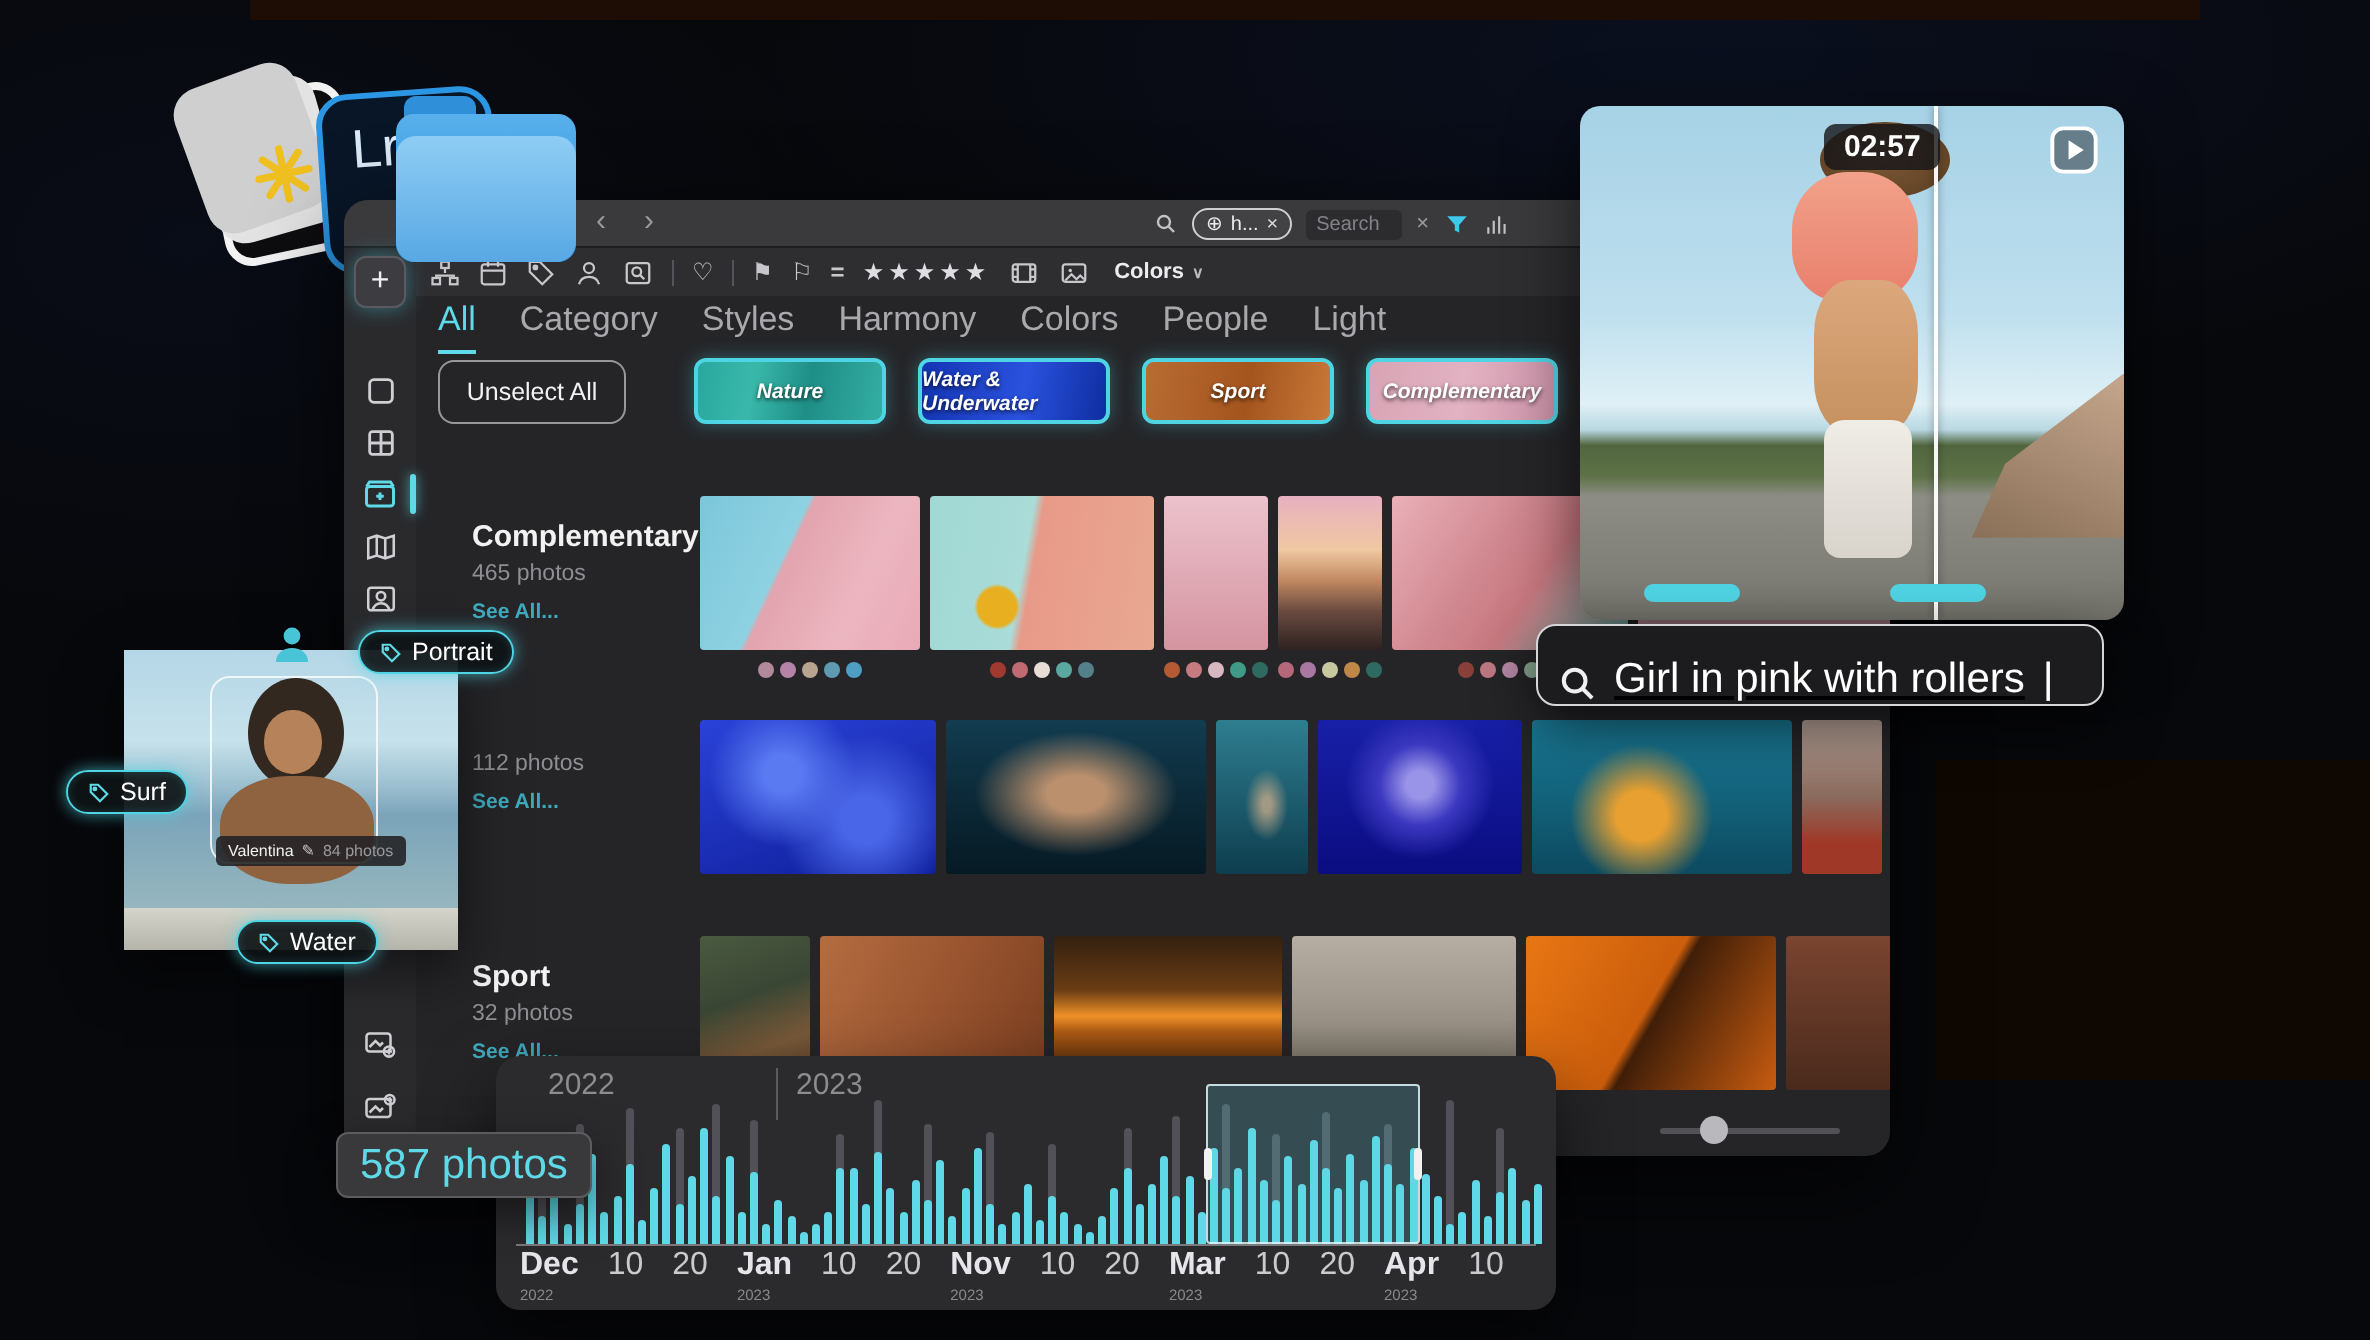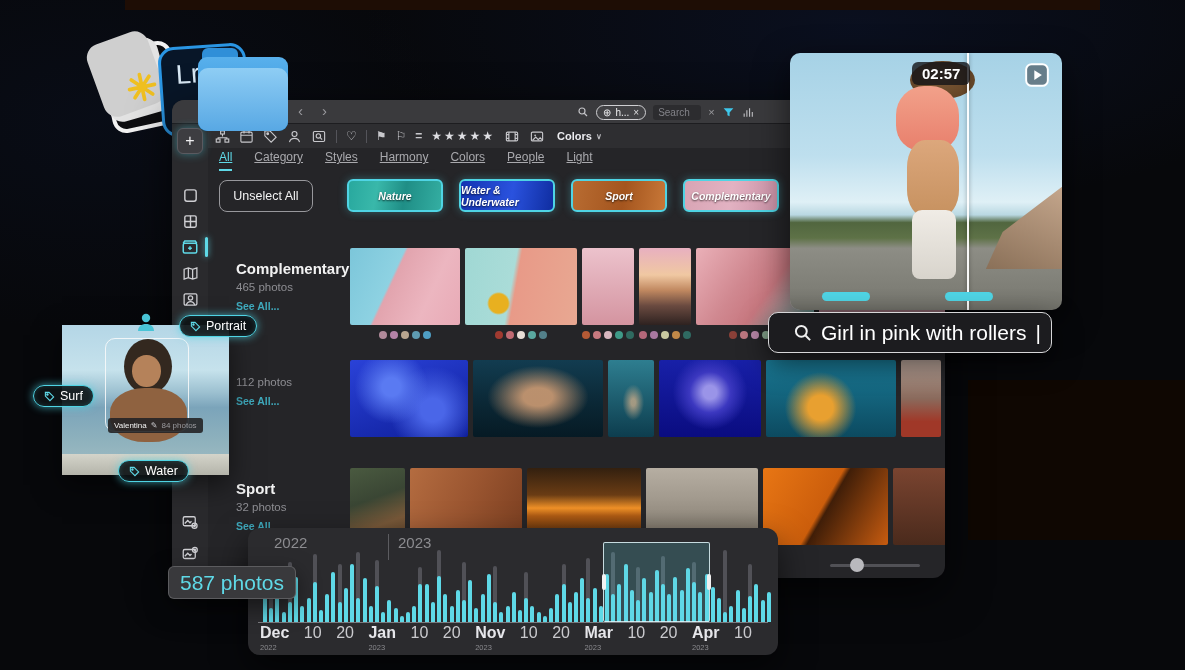--- a/index.html
+++ b/index.html
@@ -44,21 +44,21 @@
   .colors-dd{display:flex;align-items:center;gap:4px;color:#ececf0;font-size:11px;font-weight:700;margin-left:3px;}
   .colors-dd .car{font-size:8px;color:#bcbcc0;}
   
   .sidebar{position:absolute;left:0;top:24px;width:36px;bottom:0;background:#2a2a2d;}
   .addbtn{position:absolute;left:5px;top:4px;width:26px;height:26px;border-radius:6px;background:#3d3d41;border:1px solid #5a5a60;color:#f0f0f2;font-size:16px;display:flex;align-items:center;justify-content:center;box-shadow:0 0 10px rgba(79,212,228,.45);}
   .side-ic{position:absolute;left:8px;width:20px;height:20px;color:#cfcfd3;display:flex;align-items:center;justify-content:center;}
   .side-ic.active{color:#5fd9e7;}
   .side-bar-ind{position:absolute;left:33px;top:113px;width:3px;height:20px;background:#5fd9e7;border-radius:2px;box-shadow:0 0 6px rgba(95,217,231,.8);}
   
   .tabs{position:absolute;left:47px;top:50px;display:flex;gap:22px;}
-  .tab{font-size:12px;color:#a9a9ad;padding-bottom:5px;text-decoration:underline;}
+  .tab{font-size:17px;color:#a9a9ad;padding-bottom:5px;}
   .tab.on{color:#5fd9e7;border-bottom:2px solid #5fd9e7;}
   .unselect{position:absolute;left:47px;top:80px;width:94px;height:32px;border:1px solid #98989c;border-radius:8px;color:#f2f2f2;font-size:12.5px;display:flex;align-items:center;justify-content:center;background:transparent;}
   
   .cards{position:absolute;left:175px;top:79px;display:flex;gap:16px;}
   .cat-card{width:96px;height:33px;border-radius:6px;border:2px solid #4fd4e4;box-shadow:0 0 9px rgba(79,212,228,.35);display:flex;align-items:center;justify-content:center;overflow:hidden;font-style:italic;}
   .cat-lbl{font-size:10.5px;font-weight:700;color:#fff;text-shadow:0 1px 2px rgba(0,0,0,.7);}
   .cc-nature{background:linear-gradient(100deg,#28a89e 0%,#39b8aa 30%,#1f8e86 60%,#34aea2 100%);}
   .cc-water{background:linear-gradient(100deg,#1334b2 0%,#2a52de 55%,#0f2da0 100%);}
   .cc-sport{background:linear-gradient(100deg,#b86c32 0%,#a4551e 55%,#c87838 100%);}
   .cc-compl{background:linear-gradient(100deg,#d8a4b4 0%,#e2b2c2 50%,#cb92a7 100%);}
@@ -101,21 +101,21 @@
   .vd-torso{position:absolute;left:39%;top:13%;width:23%;height:25%;background:linear-gradient(180deg,#f2a18a,#e87f6c);border-radius:45% 45% 40% 40%;}
   .vd-legs{position:absolute;left:43%;top:34%;width:19%;height:30%;background:linear-gradient(180deg,#dca77c,#c6915f);border-radius:35%;}
   .vd-boot{position:absolute;left:45%;top:61%;width:16%;height:27%;background:linear-gradient(180deg,#f0ece6,#d8d4cc);border-radius:10px 10px 8px 8px;}
   .vd-ramp{position:absolute;right:0;bottom:16%;width:28%;height:32%;background:linear-gradient(205deg,#c4a68c,#8a7058);clip-path:polygon(100% 0,100% 100%,0 100%,22% 55%);}
   .vd-badge{position:absolute;left:122px;top:9px;padding:3px 10px;border-radius:6px;background:rgba(20,20,24,.8);color:#fff;font-size:15px;font-weight:700;}
   .vd-play{position:absolute;right:12px;top:9px;width:26px;height:26px;color:#fff;}
   .vd-line{position:absolute;left:177px;top:0;bottom:0;width:2px;background:rgba(255,255,255,.95);box-shadow:0 0 4px rgba(0,0,0,.4);}
   .vd-pill{position:absolute;bottom:9px;width:48px;height:9px;border-radius:5px;background:#4fd4e4;}
   .vd-pill.p1{left:32px;} .vd-pill.p2{left:155px;}
   
-  .aisearch{position:absolute;left:768px;top:312px;width:284px;height:41px;border-radius:10px;background:#1c1c1f;border:1.5px solid #d6d6d8;z-index:6;display:flex;align-items:center;gap:8px;padding:0 24px;box-shadow:0 10px 28px rgba(0,0,0,.6);}
+  .aisearch{position:absolute;left:768px;top:312px;width:284px;height:41px;border-radius:10px;background:#1c1c1f;border:1.5px solid #d6d6d8;z-index:6;display:flex;align-items:flex-end;gap:8px;padding:0 10px;box-shadow:0 10px 28px rgba(0,0,0,.6);text-decoration:underline;}
   .aisearch .q{color:#f0f0f0;}
   .aisearch .txt{color:#fff;font-size:21px;white-space:nowrap;}
   .aisearch .caret{color:#fff;font-size:21px;font-weight:300;margin-left:1px;}
   
   .portrait{position:absolute;left:62px;top:325px;width:167px;height:150px;z-index:5;box-shadow:0 10px 26px rgba(0,0,0,.55);
     background:linear-gradient(180deg,#b4d6e6 0%,#c6e2ec 30%,#9cc0d0 45%,#7ba4ba 55%,#8fb2bd 78%,#a4bec4 100%);}
   .pt-hair{position:absolute;left:37%;top:9%;width:29%;height:37%;border-radius:50%;background:#33281f;}
   .pt-face{position:absolute;left:42%;top:20%;width:17%;height:21%;border-radius:50%;background:#b5825a;}
   .pt-body{position:absolute;left:29%;top:42%;width:46%;height:36%;border-radius:45%;background:#8f6240;}
   .pt-board{position:absolute;left:0;right:0;bottom:0;height:14%;background:linear-gradient(180deg,#d4d4ca,#b4b4aa);}

